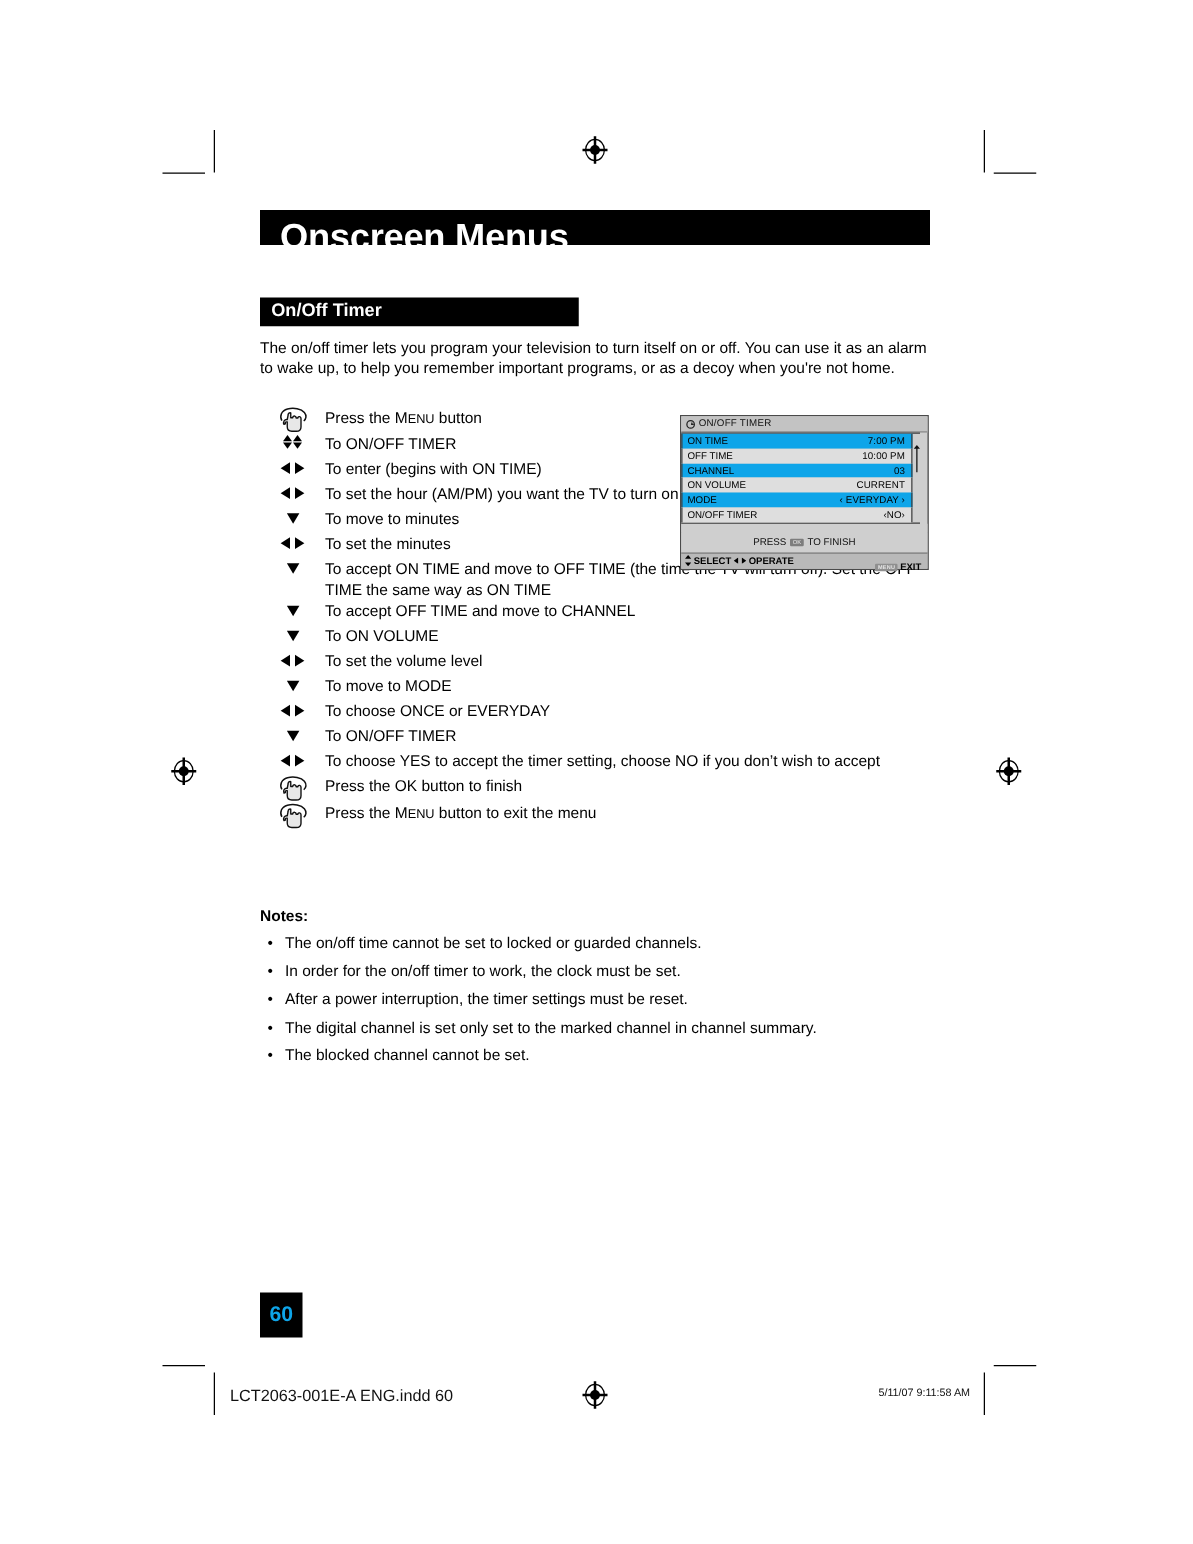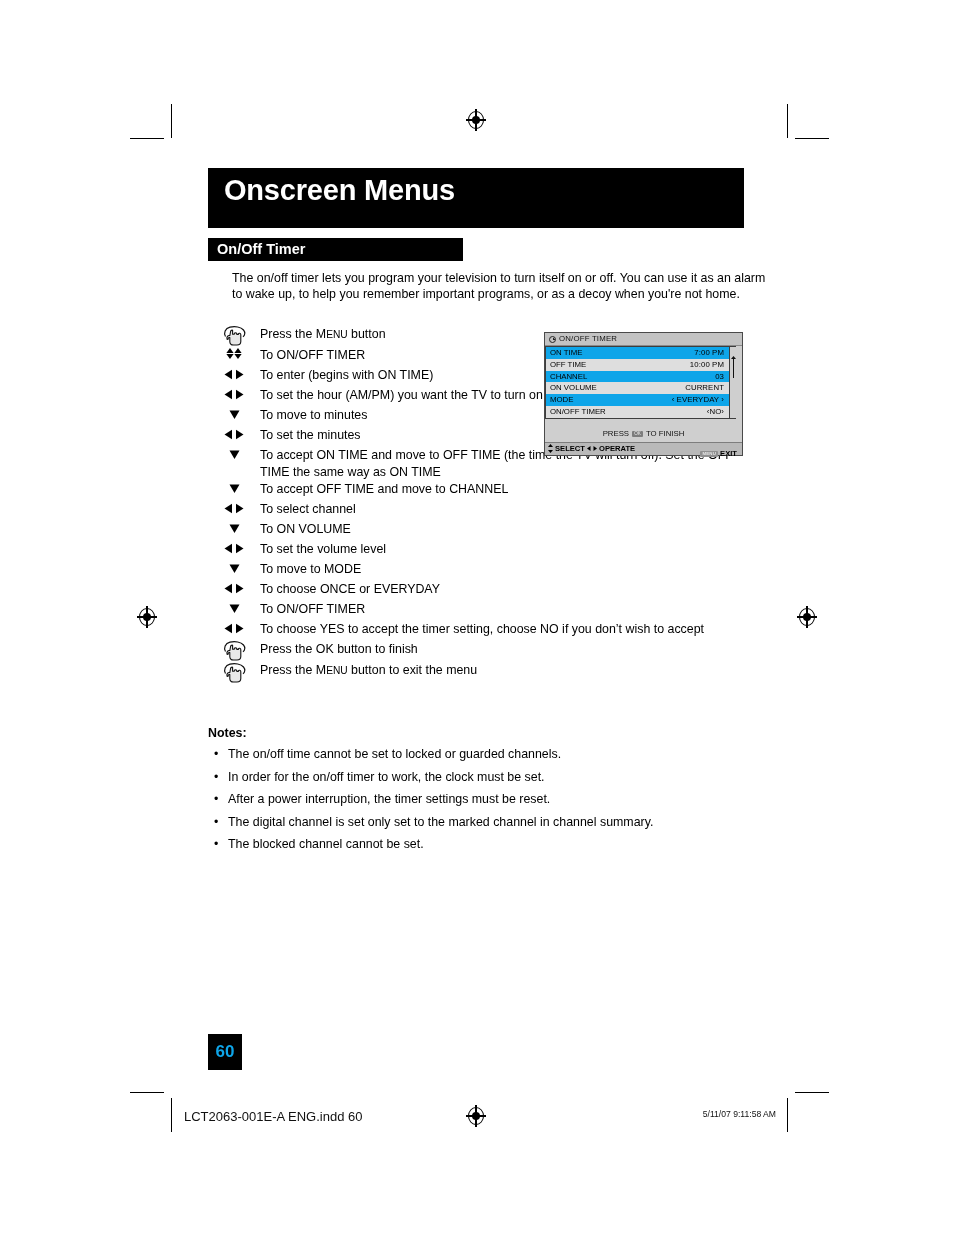--- a/index.html
+++ b/index.html
@@ -23,39 +23,39 @@
   .reg:before,.reg:after{content:"";position:absolute;background:#000;}
   .reg:before{left:50%;top:-3px;width:1.2px;height:calc(100% + 6px);margin-left:-0.6px;}
   .reg:after{top:50%;left:-3px;height:1.2px;width:calc(100% + 6px);margin-top:-0.6px;}
   .reg .dot{
     position:absolute;left:50%;top:50%;width:8px;height:8px;
     margin:-4px 0 0 -4px;background:#000;border-radius:50%;
   }
 
   
   .chapter-title{
-    position:absolute;left:208px;top:168px;width:536px;height:60px;
+    position:absolute;left:208px;top:168px;width:536px;height:28px;
     background:#000;color:#fff;
     font-size:29px;font-weight:bold;line-height:44px;
     padding-left:16px;box-sizing:border-box;
     letter-spacing:-0.2px;
   }
 
   
   .section-header{
     position:absolute;left:208px;top:238px;width:255px;height:23px;
     background:#000;color:#fff;
     font-size:14.5px;font-weight:bold;line-height:23px;
     padding-left:9px;box-sizing:border-box;
   }
 
   
   .intro{
     position:absolute;left:208px;top:270px;width:536px;
-    font-size:12.4px;line-height:16.4px;margin-left:24px;
+    font-size:12.4px;line-height:16.4px;
   }
 
   
   .steps{
     position:absolute;left:208px;top:325px;width:545px;
   }
   .step{
     display:flex;align-items:flex-start;
     min-height:20px;margin-bottom:0px;
   }
@@ -267,27 +267,20 @@
         <div class="step-icon"><svg width="11" height="11" viewBox="0 0 11 11">
             <polygon points="5.5,10 10.5,1.5 0.5,1.5" fill="#000"></polygon>
           </svg></div>
         <div class="step-text">To accept ON TIME and move to OFF TIME (the time the TV will turn off). Set the OFF TIME the same way as ON TIME</div>
       </div>
       <div class="step">
         <div class="step-icon"><svg width="11" height="11" viewBox="0 0 11 11">
             <polygon points="5.5,10 10.5,1.5 0.5,1.5" fill="#000"></polygon>
           </svg></div>
         <div class="step-text">To accept OFF TIME and move to CHANNEL</div>
-      </div>
-      <div class="step">
-        <div class="step-icon"><svg width="20" height="11" viewBox="0 0 20 11">
-            <polygon points="0.5,5.5 8,0.8 8,10.2" fill="#000"></polygon>
-            <polygon points="19.5,5.5 12,0.8 12,10.2" fill="#000"></polygon>
-          </svg></div>
-        <div class="step-text">To select channel</div>
       </div>
       <div class="step">
         <div class="step-icon"><svg width="11" height="11" viewBox="0 0 11 11">
             <polygon points="5.5,10 10.5,1.5 0.5,1.5" fill="#000"></polygon>
           </svg></div>
         <div class="step-text">To ON VOLUME</div>
       </div>
       <div class="step">
         <div class="step-icon"><svg width="20" height="11" viewBox="0 0 20 11">
             <polygon points="0.5,5.5 8,0.8 8,10.2" fill="#000"></polygon>

